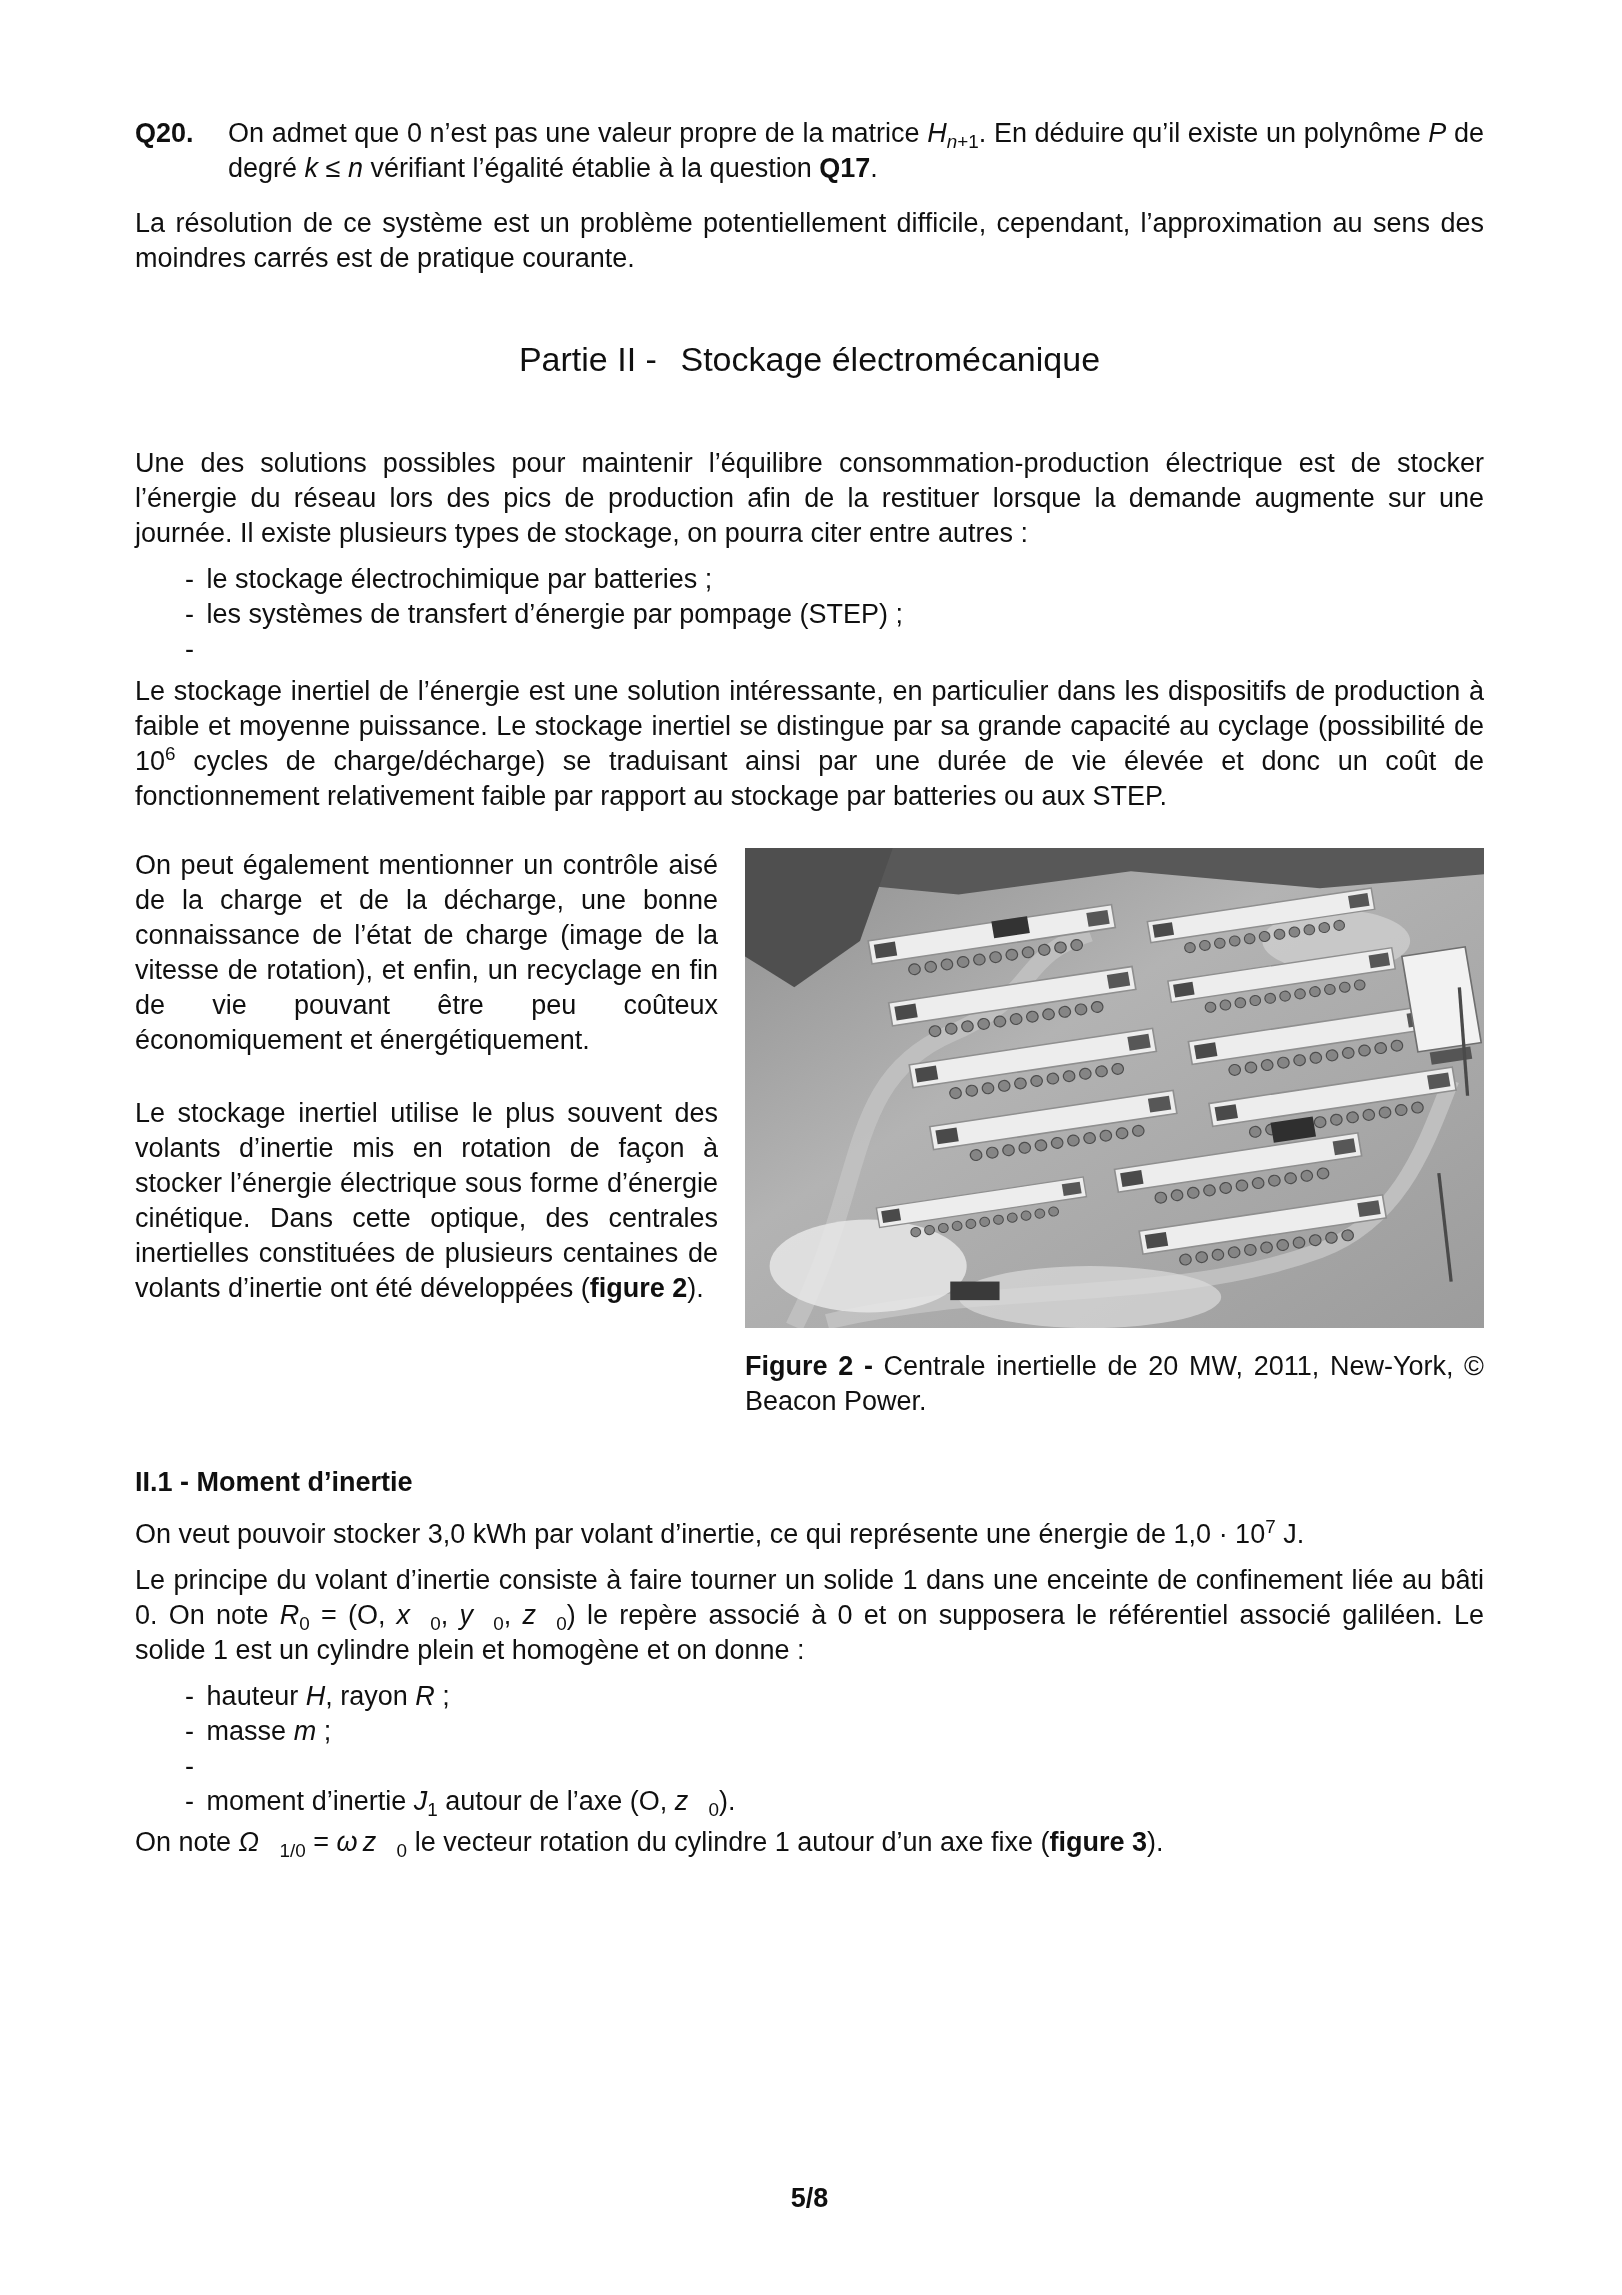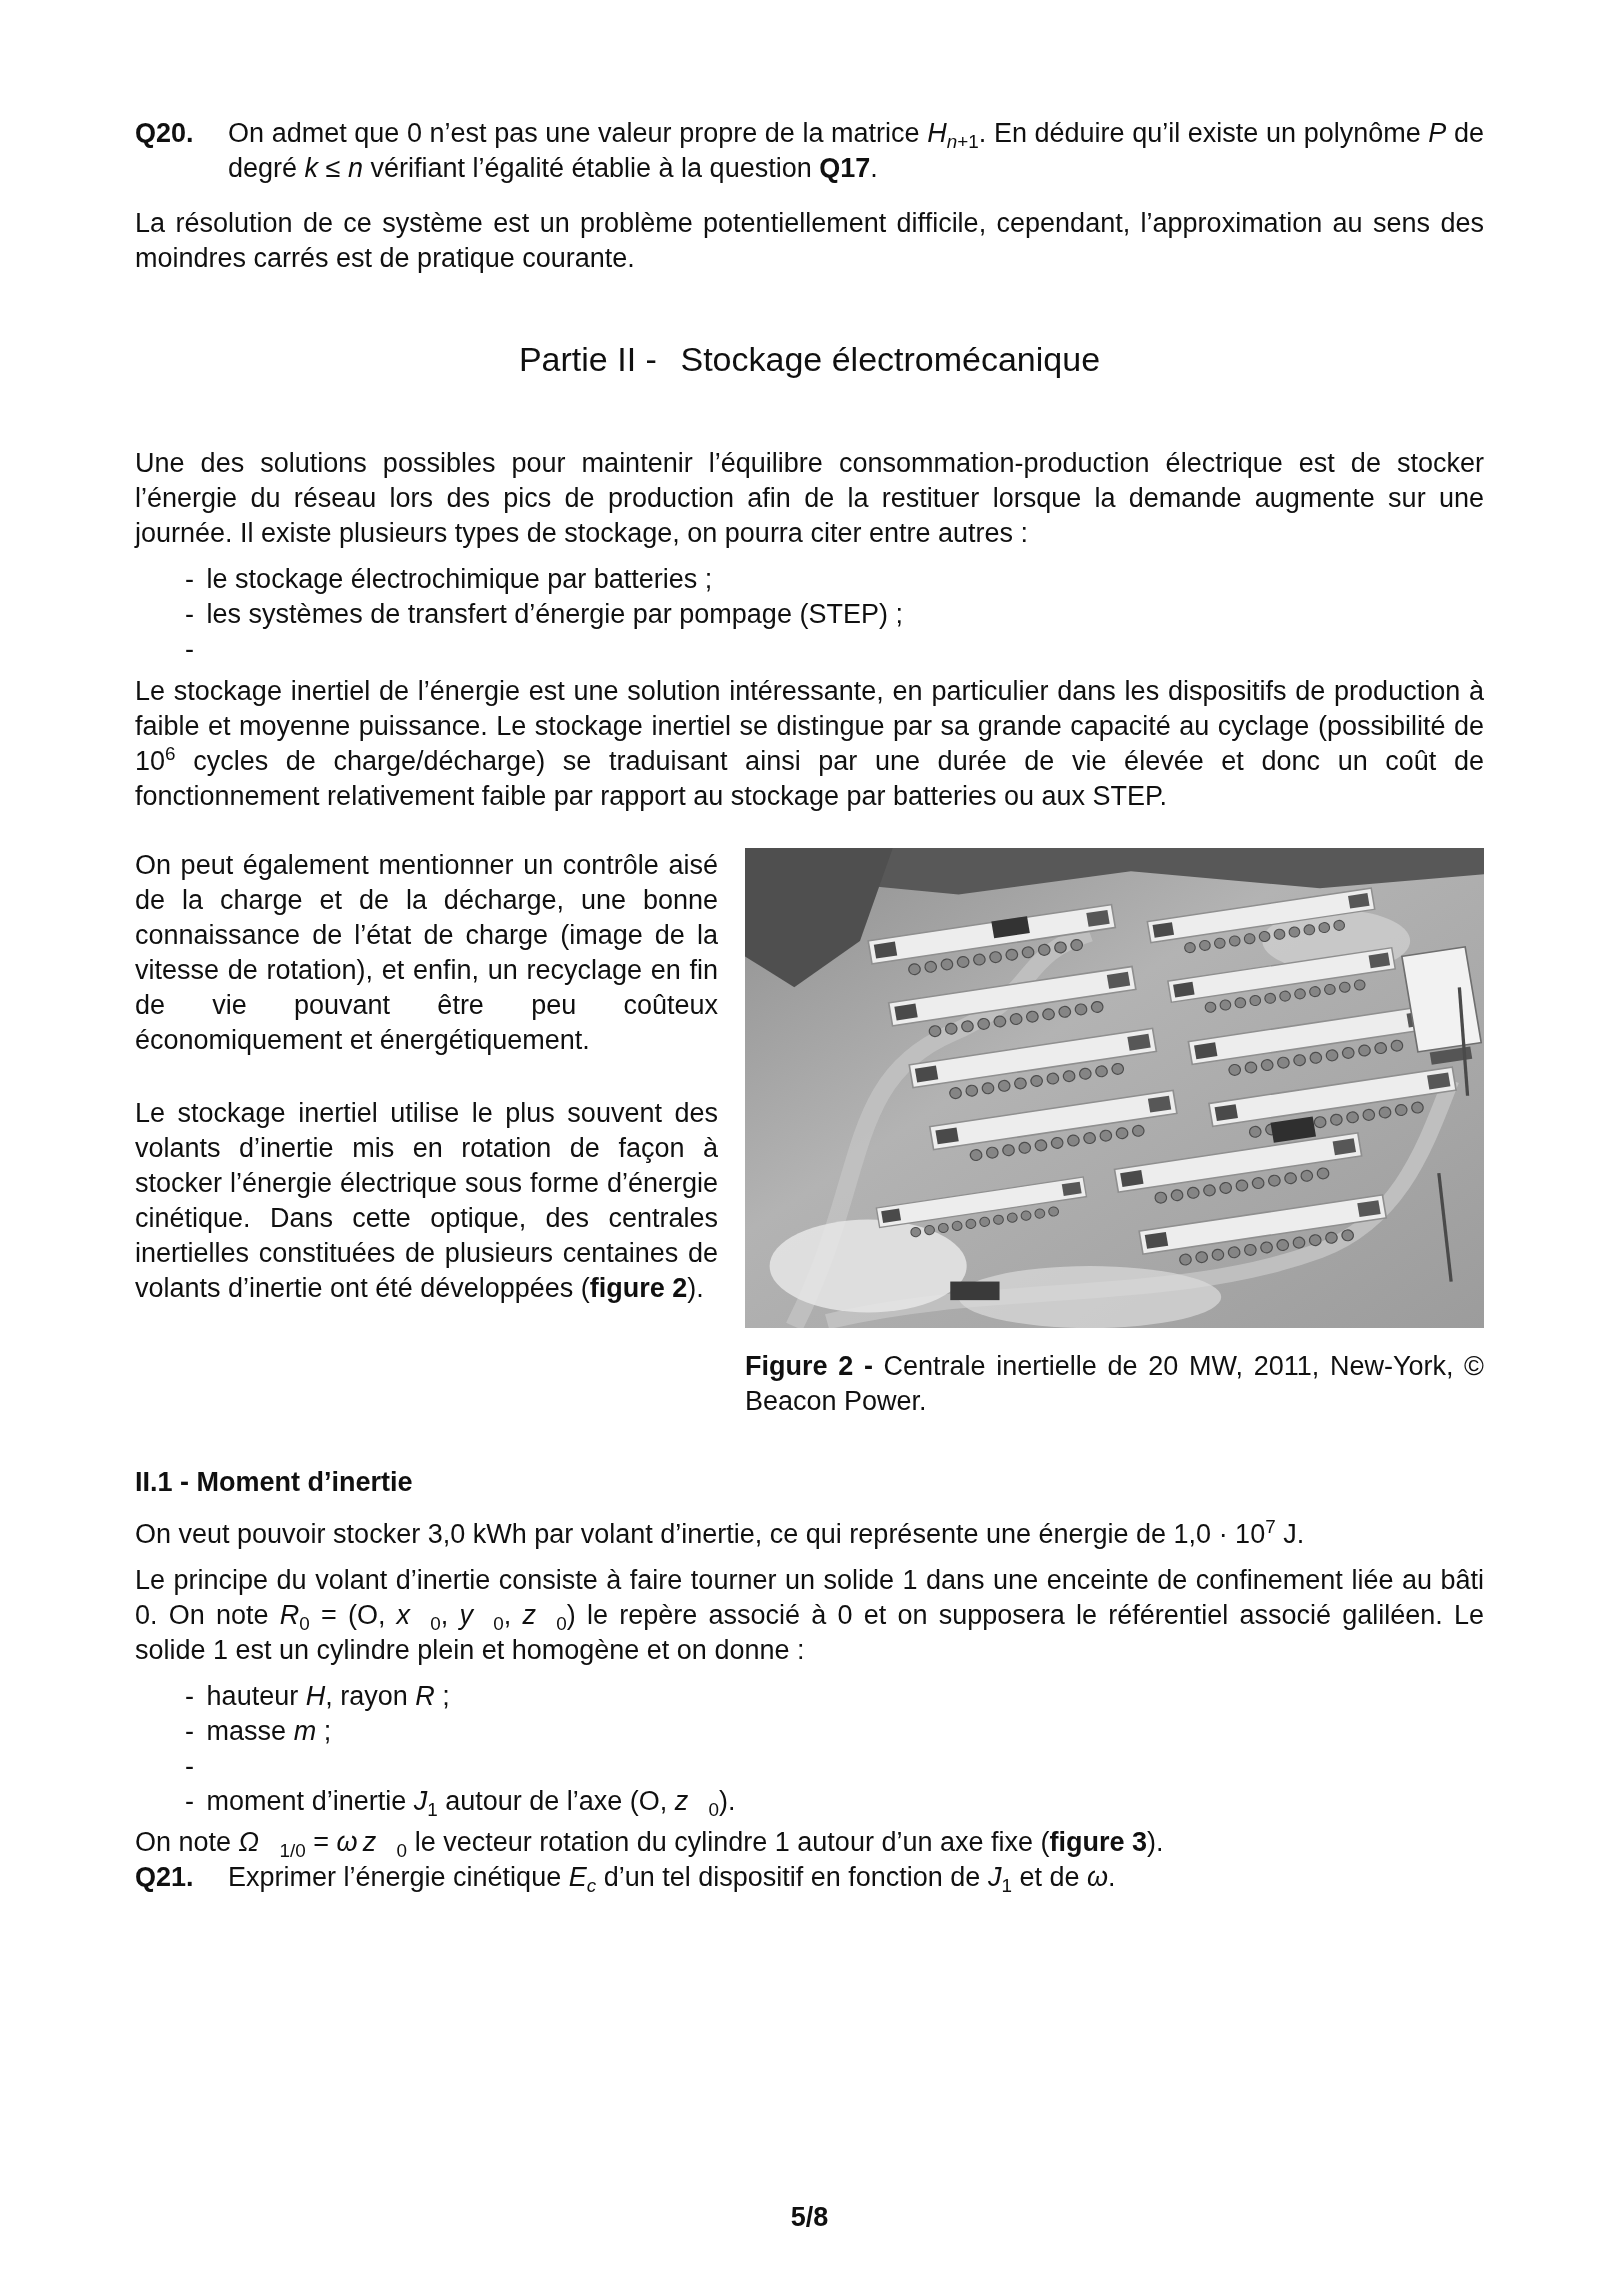--- a/index.html
+++ b/index.html
@@ -1,20 +1,20 @@
 <!DOCTYPE html>
 <html style="font-size:12.6px"><head>
 <meta charset="utf-8">
 <style>
   html,body { margin:0; padding:0; background:#ffffff; }
   .page {
     position:relative;
     width:1623px; height:2295px;
     box-sizing:border-box;
-    padding:116px 139px 60px 135px;
+    padding:116px 139px 79px 135px;
     font-family:"Liberation Sans", sans-serif;
     font-size:27px; line-height:35px; color:#101010;
     display:flex; flex-direction:column;
   }
   p { margin:0 0 11px 0; text-align:justify; }
   sup { font-size:70%; line-height:0; }
   sub { font-size:70%; line-height:0; }
 
   .qblock { display:flex; margin:0 0 20.4px 0; }
   .qlabel { flex:0 0 93px; font-weight:bold; }
@@ -161,21 +161,17 @@
       <span class="dash">-</span>
     </li>
     <li>
       <span class="dash">-</span>
       <span>moment d’inertie <i>J</i><sub>1</sub> autour de l’axe (O, <i>z⃗</i><sub>0</sub>).</span>
     </li>
   </ul>
 
   <p class="note-para">On note <i>Ω⃗</i><sub>1/0</sub> = <i>ω</i> <i>z⃗</i><sub>0</sub> le vecteur rotation du cylindre 1 autour d’un axe fixe (<b>figure 3</b>).</p>
 
-  <div class="qblock">
-    <span class="qlabel">Q21.</span>
-    <span class="qtext">Exprimer l’énergie cinétique <i>E</i><sub><i>c</i></sub> d’un tel dispositif en fonction de <i>J</i><sub>1</sub> et de <i>ω</i>.</span>
-  </div>
 
   <div class="footer">5/8</div>
 
 </div>
 
 
 </body></html>

